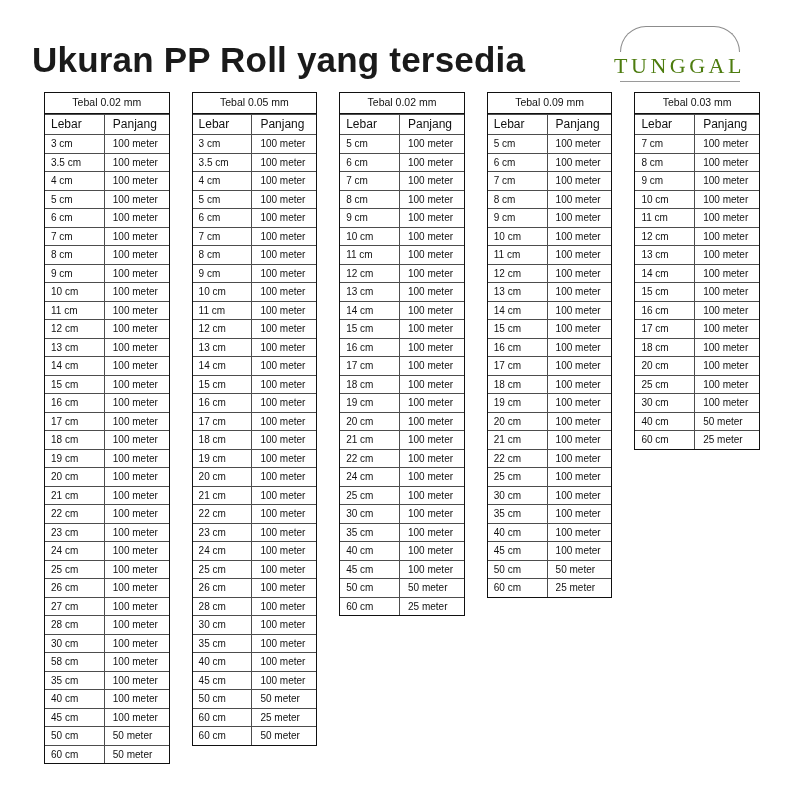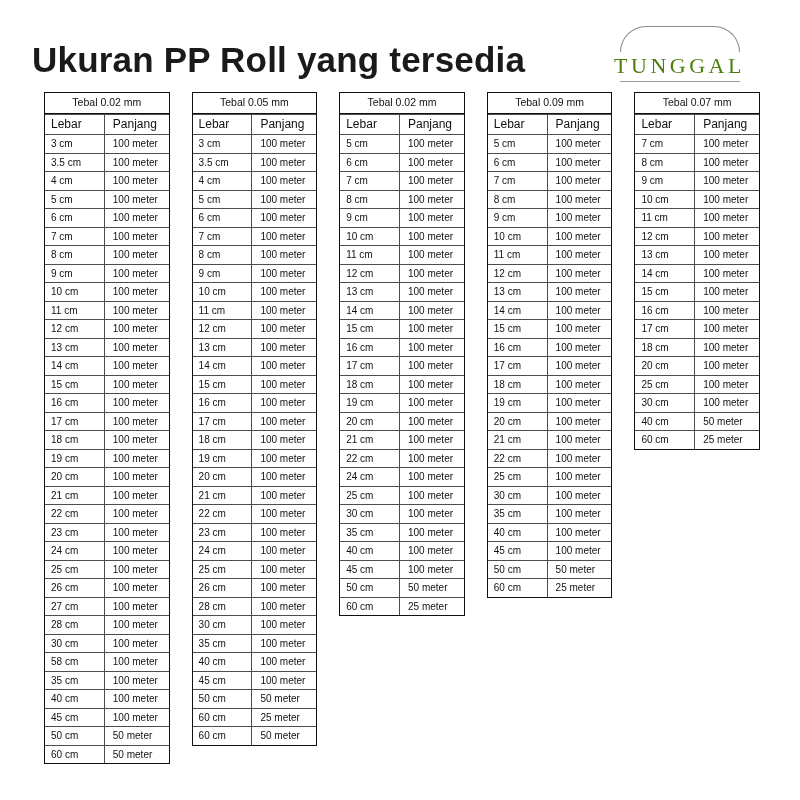--- a/index.html
+++ b/index.html
@@ -660,21 +660,21 @@
               <td>50 meter</td>
             </tr>
             <tr>
               <td>60 cm</td>
               <td>25 meter</td>
             </tr>
           </tbody>
         </table>
       </div>
       <div class="table-block">
-        <div class="tbl-title">Tebal 0.07 mm</div>
+        <div class="tbl-title">Tebal 0.03 mm</div>
         <table class="grid">
           <thead>
             <tr>
               <th>Lebar</th>
               <th>Panjang</th>
             </tr>
           </thead>
           <tbody>
             <tr>
               <td>7 cm</td>

